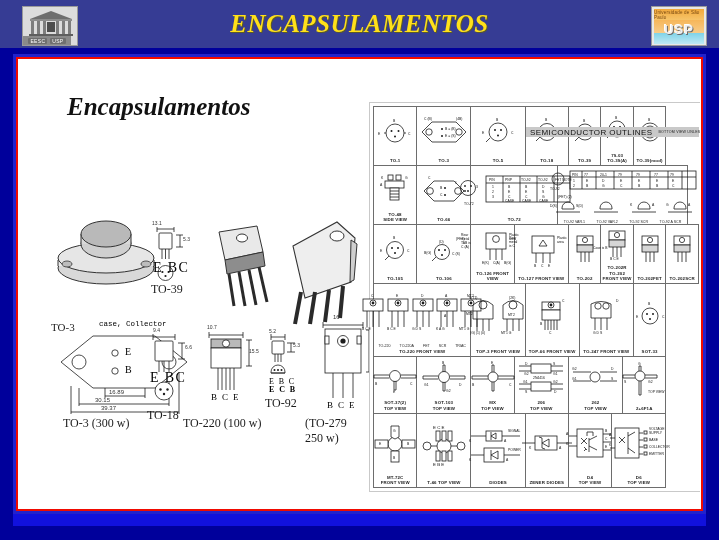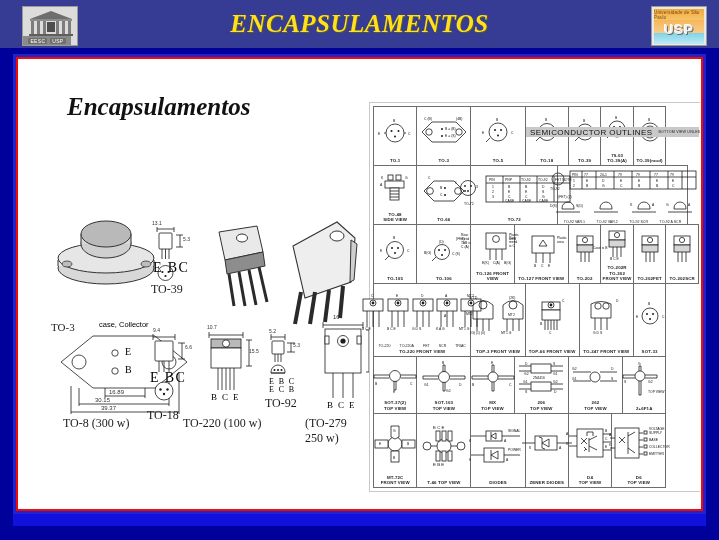--- a/index.html
+++ b/index.html
@@ -283,27 +283,27 @@
       <line class="s" x1="130" y1="48" x2="130" y2="90"></line>
       <line class="s" x1="22" y1="88" x2="130" y2="88"></line>
       <line class="s" x1="30" y1="64" x2="30" y2="82"></line>
       <line class="s" x1="120" y1="58" x2="120" y2="82"></line>
       <line class="s" x1="30" y1="80" x2="120" y2="80"></line>
       <line class="s" x1="56" y1="64" x2="56" y2="74"></line>
       <line class="s" x1="96" y1="64" x2="96" y2="74"></line>
       <line class="s" x1="56" y1="72" x2="96" y2="72"></line>
     </svg>
     <span class="dgLabel" style="position:absolute;left:8px;top:101px;font-size:11px;">TO-3</span>
-    <span style="position:absolute;left:56px;top:100px;font-size:7.5px;font-family:Liberation Sans, sans-serif;">case, Collector</span>
+    <span style="position:absolute;left:56px;top:100px;font-size:7.5px;font-family:Liberation Mono, monospace;">case, Collector</span>
     <span style="position:absolute;left:82px;top:126px;font-size:10px;font-family:'Liberation Serif',serif;">E</span>
     <span style="position:absolute;left:82px;top:144px;font-size:10px;font-family:'Liberation Serif',serif;">B</span>
     <span class="dim" style="position:absolute;left:66px;top:169px;font-size:6px;">16.89</span>
     <span class="dim" style="position:absolute;left:52px;top:177px;font-size:6px;">30.15</span>
     <span class="dim" style="position:absolute;left:58px;top:185px;font-size:6px;">39.37</span>
-    <span class="dgLabel" style="position:absolute;left:20px;top:196px;font-size:12px;">TO-8 (300 w)</span>
+    <span class="dgLabel" style="position:absolute;left:20px;top:196px;font-size:12px;">TO-3 (300 w)</span>
 
     <svg style="position:absolute;left:104px;top:110px;" width="56" height="80" viewBox="0 0 56 80">
       <line class="s" x1="6" y1="4" x2="6" y2="10"></line>
           <line class="s" x1="28" y1="4" x2="28" y2="10"></line>
       <line class="s" x1="6" y1="7" x2="28" y2="7"></line>
       <rect class="sf" x="8" y="11" width="18" height="20" rx="1"></rect>
       <line class="s" x1="31" y1="13" x2="38" y2="13"></line>
           <line class="s" x1="31" y1="29" x2="38" y2="29"></line>
       <line class="s" x1="35" y1="13" x2="35" y2="29"></line>
       <line class="s" x1="12" y1="31" x2="12" y2="42"></line>
@@ -353,21 +353,21 @@
       <line class="s" x1="16" y1="22" x2="16" y2="30"></line>
       <path class="sf" d="M6 40 A7 7 0 0 1 20 40 L20 41 L6 41 Z"></path>
       <line class="s" x1="6" y1="41" x2="20" y2="41"></line>
       <circle class="dot" cx="9.5" cy="38" r="1"></circle>
       <circle class="dot" cx="13" cy="38" r="1"></circle>
       <circle class="dot" cx="16.5" cy="38" r="1"></circle>
     </svg>
     <span class="dim" style="position:absolute;left:226px;top:108px;">5.2</span>
     <span class="dim" style="position:absolute;left:250px;top:122px;">5.3</span>
     <span class="pinrow" style="position:absolute;left:226px;top:157px;font-size:8px;">E B C</span>
-    <span class="pinrow" style="position:absolute;left:226px;top:165px;font-size:8px;">E C B</span>
+    <span class="pinrow" style="position:absolute;left:226px;top:165px;font-size:8px;font-weight:bold;">E C B</span>
     <span class="dgLabel" style="position:absolute;left:222px;top:176px;font-size:12px;">TO-92</span>
 
     <svg style="position:absolute;left:272px;top:98px;" width="62" height="96" viewBox="0 0 62 96">
       <line class="s" x1="8" y1="4" x2="8" y2="10"></line>
           <line class="s" x1="48" y1="4" x2="48" y2="10"></line>
       <line class="s" x1="8" y1="7" x2="48" y2="7"></line>
       <rect class="sf" x="10" y="11" width="36" height="44"></rect>
       <circle class="sf" cx="28" cy="23" r="5.5"></circle>
       <circle class="dot" cx="28" cy="23" r="2.6"></circle>
       <rect class="sf" x="10" y="18" width="4" height="8"></rect>

